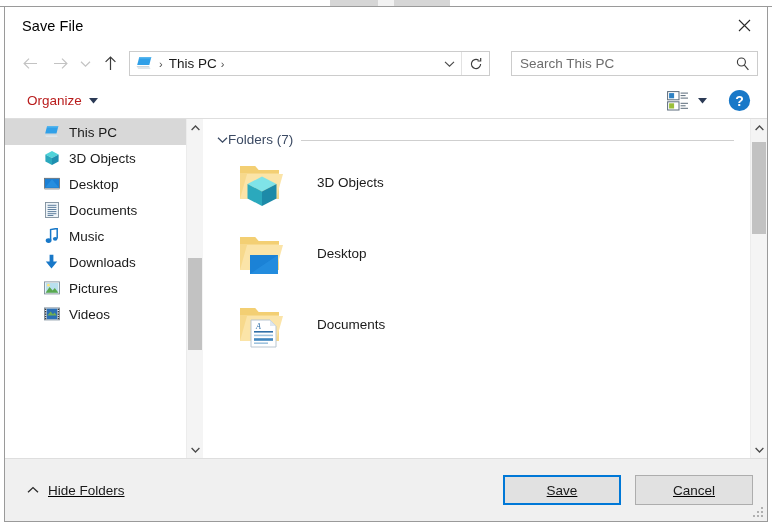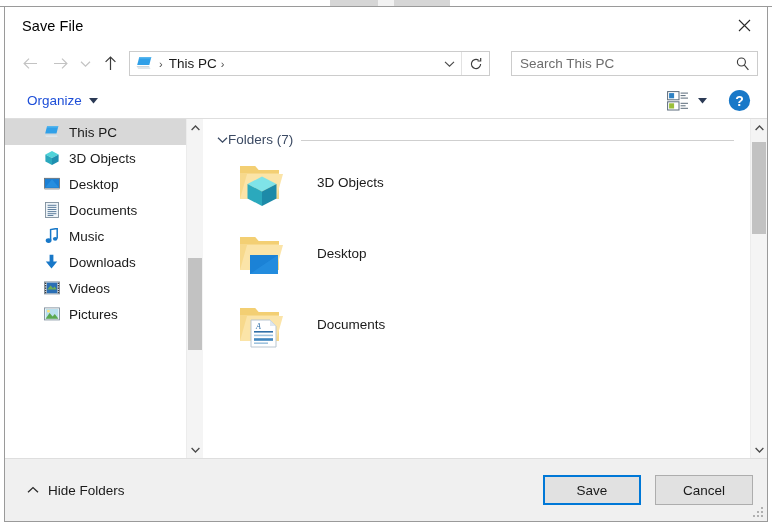--- a/index.html
+++ b/index.html
@@ -111,21 +111,21 @@
   }
 
   
   #command-bar {
     height: 36px; background: #ffffff;
     display: flex; align-items: center; flex: 0 0 auto;
     padding: 0 10px 0 18px; border-bottom: 1px solid #dedede;
   }
   #organize-button {
     display: flex; align-items: center; gap: 7px;
-    font-size: 13.5px; color: #1d4ed8; cursor: pointer;
+    font-size: 13.5px; color: #b91c1c; cursor: pointer;
     padding: 3px 4px;
   }
   #command-spacer { flex: 1 1 auto; }
   #view-options-button {
     display: flex; align-items: center; gap: 9px;
     cursor: pointer; padding: 3px 2px;
   }
   #help-button {
     width: 28px; height: 28px; margin-left: 16px; margin-right: 4px;
     display: flex; align-items: center; justify-content: center;
@@ -229,28 +229,29 @@
   .combo-arrow {
     width: 25px; flex: 0 0 auto; display: flex;
     align-items: center; justify-content: center; cursor: pointer;
   }
 
   
   #footer {
     flex: 0 0 auto; height: 62px; background: #f0f0f0;
     display: flex; align-items: center; padding: 0 14px 0 18px;
     position: relative;
+    text-decoration: underline;
   }
   #hide-folders-button {
     display: flex; align-items: center; gap: 9px;
     font-size: 13.5px; color: #1a1a1a; cursor: pointer; padding: 4px;
   }
   #footer-spacer { flex: 1 1 auto; }
   .dialog-button {
-    width: 98px; height: 30px; font-size: 13.5px; color: #1a1a1a;
+    width: 118px; height: 30px; font-size: 13.5px; color: #1a1a1a;
     background: #e1e1e1; display: flex; align-items: center;
     justify-content: center; cursor: pointer;
   }
   #save-button { border: 2px solid #0078d7; margin-right: 14px; }
   #cancel-button { border: 1px solid #adadad; }
   #resize-grip {
     position: absolute; right: 3px; bottom: 3px;
     width: 12px; height: 12px;
   }
 </style>
@@ -429,20 +430,32 @@
         <span>Music</span>
       </div>
 
       <div class="nav-item">
         <span class="ni-icon">
           <svg width="15" height="16" viewBox="0 0 15 16">
             <path d="M5.6 0.8 L9.4 0.8 L9.4 7.4 L13.2 7.4 L7.5 14.6 L1.8 7.4 L5.6 7.4 Z" fill="#1878c8"></path>
           </svg>
         </span>
         <span>Downloads</span>
+      </div>
+
+      <div class="nav-item">
+        <span class="ni-icon">
+          <svg width="16" height="14" viewBox="0 0 16 14">
+            <rect x="0.5" y="0.9" width="15" height="12" fill="#ffffff" stroke="#7d8e9c" stroke-width="0.9"></rect>
+            <rect x="1.6" y="2" width="12.8" height="9.8" fill="#b9e0ef"></rect>
+            <path d="M1.6 11.8 L5.6 6 L8.6 9.4 L10.8 7 L14.4 11.8 Z" fill="#5aa84f"></path>
+            <circle cx="4.4" cy="4.2" r="1.4" fill="#ffe27a"></circle>
+          </svg>
+        </span>
+        <span>Pictures</span>
       </div>
 
       <div class="nav-item">
         <span class="ni-icon">
           <svg width="16" height="14" viewBox="0 0 16 14">
             <rect x="0.5" y="0.9" width="15" height="12" fill="#ffffff" stroke="#7d8e9c" stroke-width="0.9"></rect>
             <rect x="2.6" y="1.6" width="10.8" height="10.6" fill="#2a6fb5"></rect>
             <path d="M3.3 8.5 L6.6 4.6 L9.0 7.2 L10.6 5.6 L12.8 8.5 Z" fill="#6fae55"></path>
             <g fill="#3c3c3c">
               <rect x="0.9" y="1.6" width="1.4" height="1.5"></rect>
@@ -453,32 +466,20 @@
               <rect x="13.7" y="1.6" width="1.4" height="1.5"></rect>
               <rect x="13.7" y="4.0" width="1.4" height="1.5"></rect>
               <rect x="13.7" y="6.4" width="1.4" height="1.5"></rect>
               <rect x="13.7" y="8.8" width="1.4" height="1.5"></rect>
               <rect x="13.7" y="11.0" width="1.4" height="1.3"></rect>
             </g>
           </svg>
         </span>
         <span>Videos</span>
       </div>
-
-      <div class="nav-item">
-        <span class="ni-icon">
-          <svg width="16" height="14" viewBox="0 0 16 14">
-            <rect x="0.5" y="0.9" width="15" height="12" fill="#ffffff" stroke="#7d8e9c" stroke-width="0.9"></rect>
-            <rect x="1.6" y="2" width="12.8" height="9.8" fill="#b9e0ef"></rect>
-            <path d="M1.6 11.8 L5.6 6 L8.6 9.4 L10.8 7 L14.4 11.8 Z" fill="#5aa84f"></path>
-            <circle cx="4.4" cy="4.2" r="1.4" fill="#ffe27a"></circle>
-          </svg>
-        </span>
-        <span>Pictures</span>
-      </div>
     </div>
 
     <div class="scrollbar">
       <div class="sb-arrow">
         <svg width="9" height="6" viewBox="0 0 9 6">
           <path d="M0.6 5.0 L4.5 1.0 L8.4 5.0" stroke="#4a4a4a" stroke-width="1.3" fill="none"></path>
         </svg>
       </div>
       <div class="sb-track">
         <div class="sb-thumb" id="nav-sb-thumb" style="top: 40%; height: 30%;"></div>

